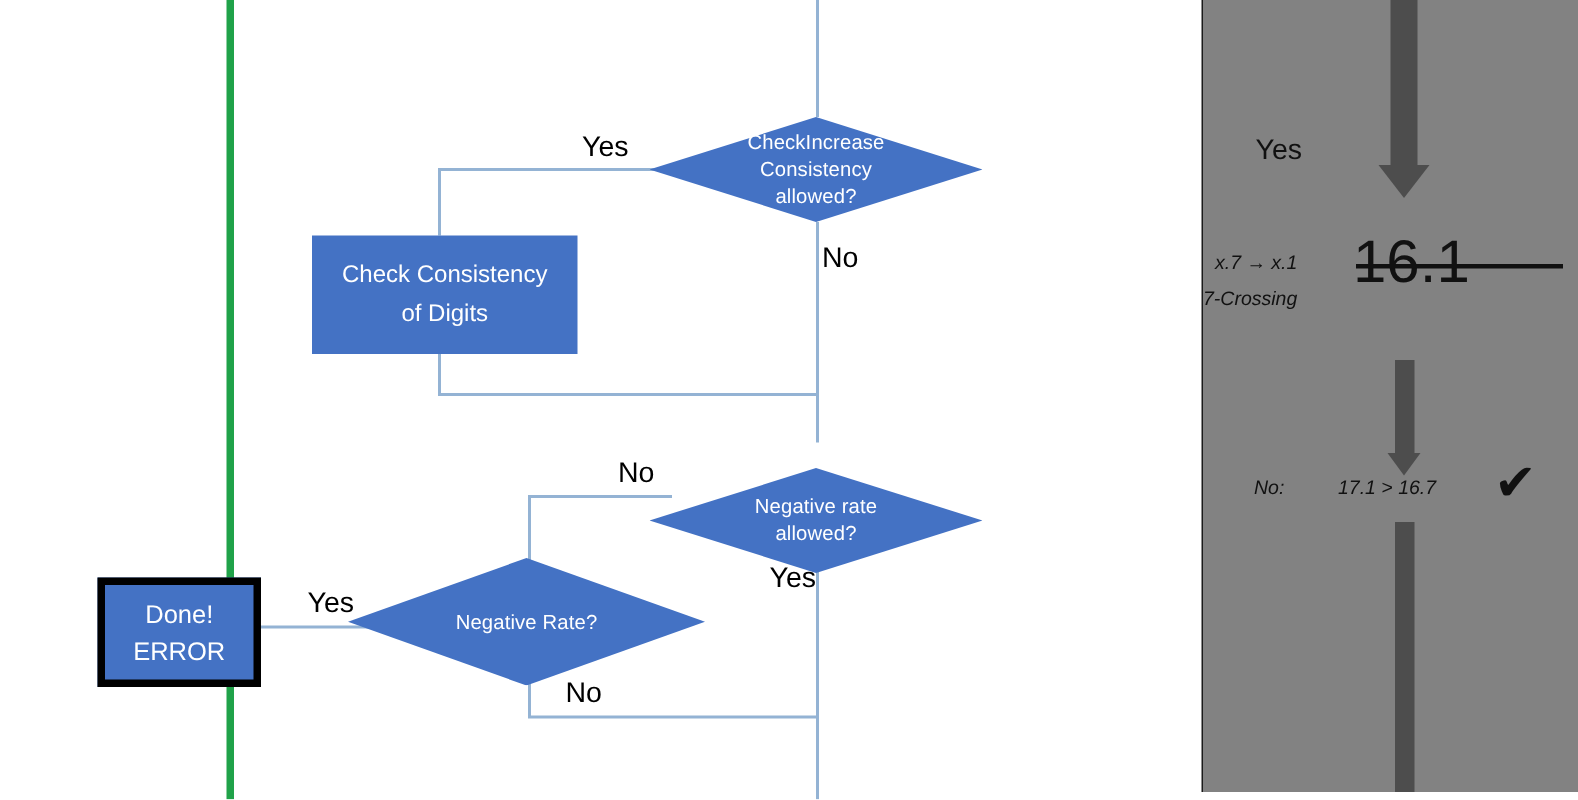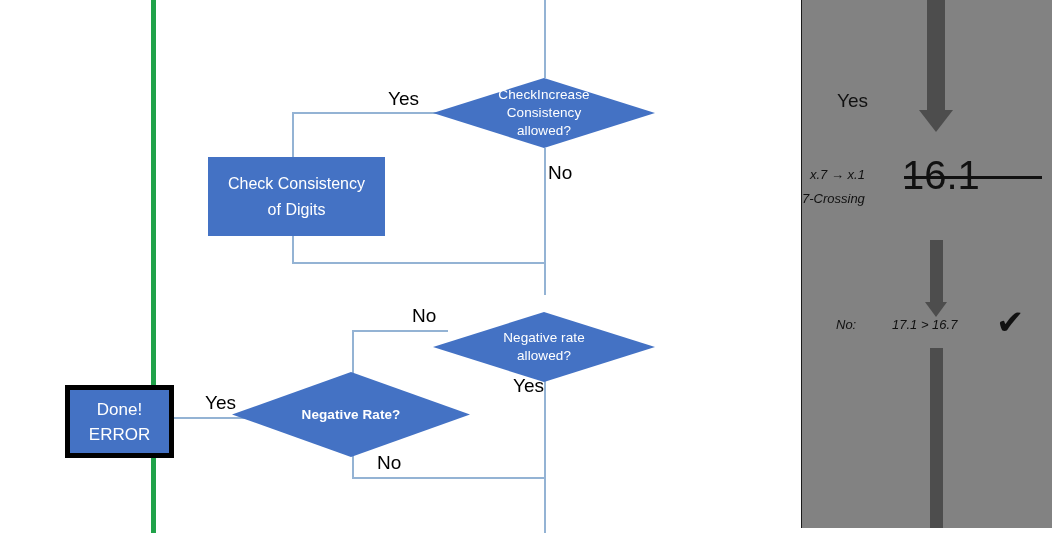--- a/index.html
+++ b/index.html
@@ -105,21 +105,21 @@
   <div class="diamond" style="left:433px;top:312px;width:222px;height:70px;">
     <div class="dshape"></div>
     <div class="dlabel">
       <div>Negative rate</div>
       <div>allowed?</div>
     </div>
   </div>
   <div class="branch-label" style="left:412px;top:306px;">No</div>
   <div class="branch-label" style="left:513px;top:376px;">Yes</div>
 
-  <div class="diamond" style="left:232px;top:372px;width:238px;height:85px;font-weight:bold;">
+  <div class="diamond" style="left:232px;top:372px;width:238px;height:85px;">
     <div class="dshape"></div>
     <div class="dlabel">
       <div>Negative Rate?</div>
     </div>
   </div>
   <div class="branch-label" style="left:205px;top:393px;">Yes</div>
   <div class="branch-label" style="left:377px;top:453px;">No</div>
 
   <div class="term" style="left:65px;top:385px;width:99px;height:63px;">
     <div>Done!</div>

